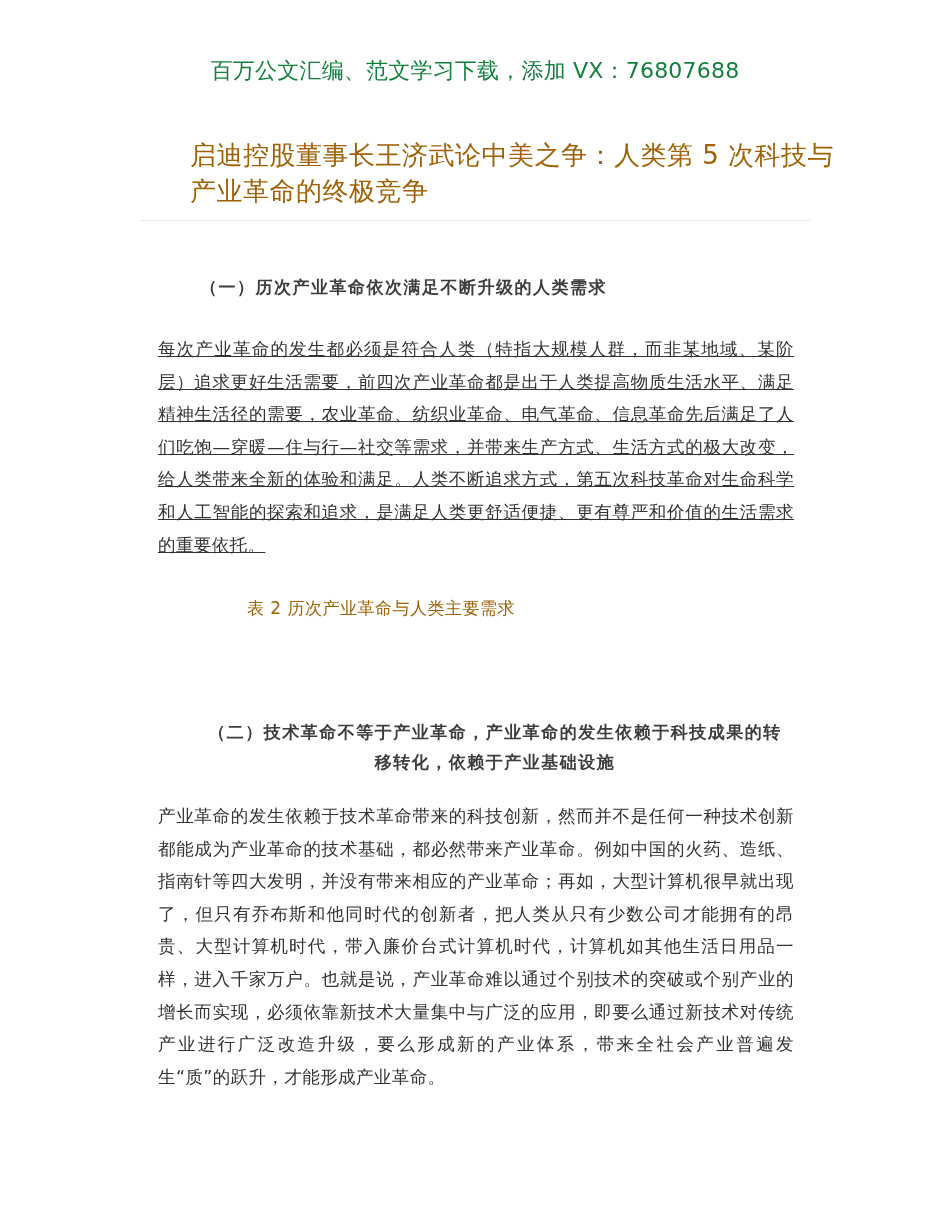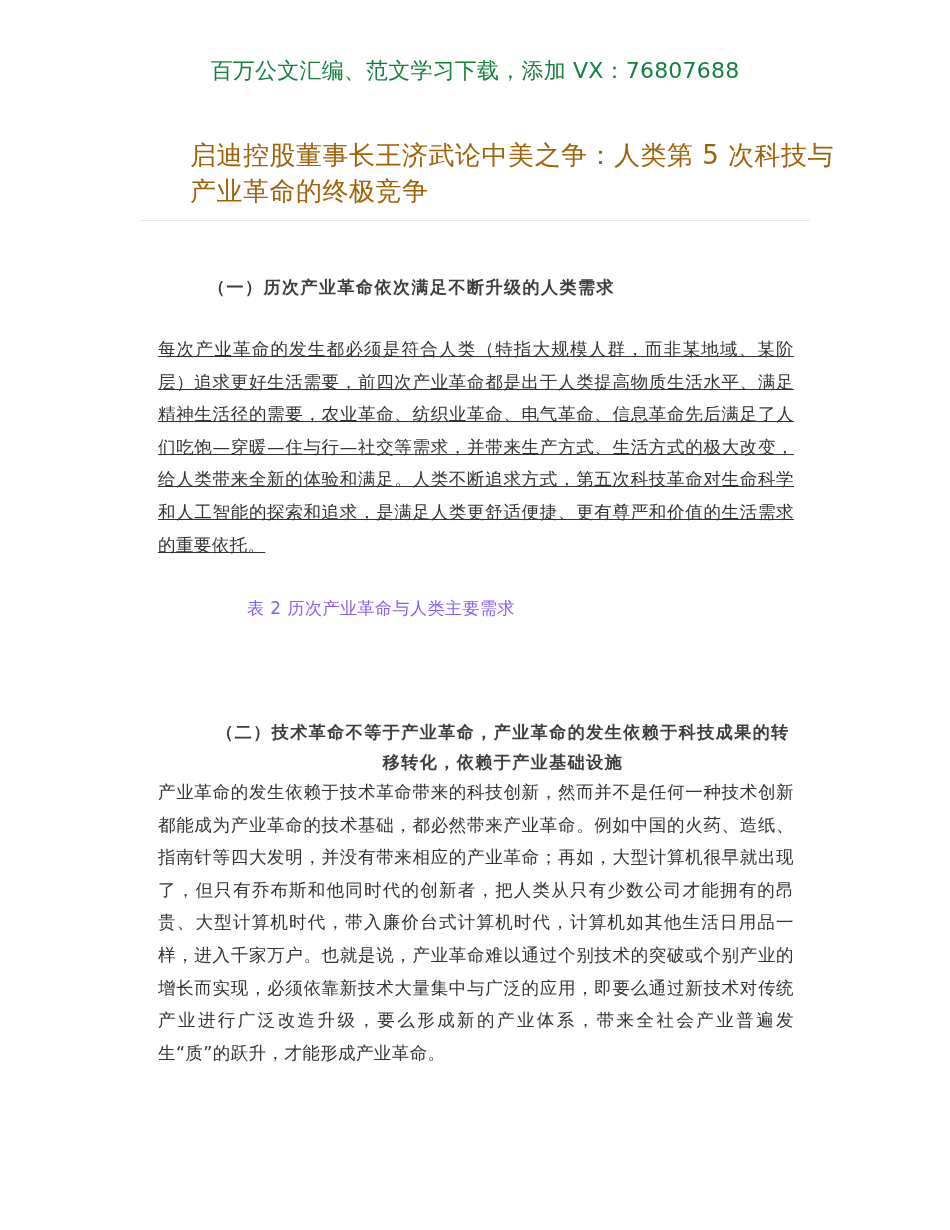--- a/index.html
+++ b/index.html
@@ -39,50 +39,50 @@
     .divider {
       position: absolute;
       left: 140px;
       top: 220px;
       width: 670px;
       height: 1px;
       background: #e6e6e6;
     }
     .section-heading {
       position: absolute;
-      left: 208px;
+      left: 200px;
       width: 590px;
       font-size: 17px;
       font-weight: bold;
       color: #3d3d3d;
       letter-spacing: 1.5px;
       line-height: 30px;
     }
     .h1 { top: 272px; }
     .h2 { top: 717px; text-align: center; }
     .para {
       position: absolute;
       left: 158px;
       width: 636px;
       font-size: 17.5px;
       line-height: 32.6px;
       color: #333333;
       text-align: justify;
       letter-spacing: 0.4px;
     }
     .p1 { top: 333px; text-decoration: underline; }
-    .p2 { top: 776px; }
+    .p2 { top: 800px; }
     .caption {
       position: absolute;
       top: 597px;
       left: 0;
       width: 762px;
       text-align: center;
       font-size: 17px;
-      color: #8b5cf6;
+      color: #a16207;
       letter-spacing: 0.5px;
     }
   </style>
 </head>
 <body>
 
 <div class="banner">百万公文汇编、范文学习下载，添加 VX：76807688</div>
 
 <div class="title">启迪控股董事长王济武论中美之争：人类第 5 次科技与产业革命的终极竞争</div>
 

